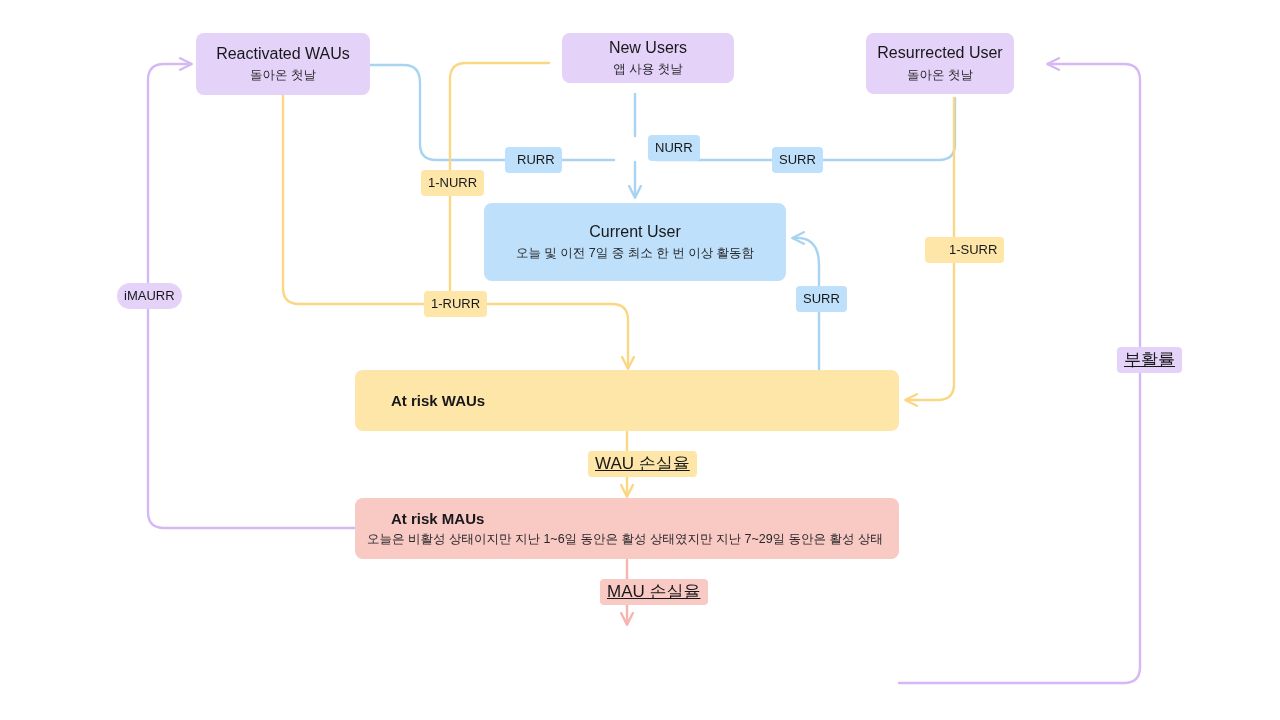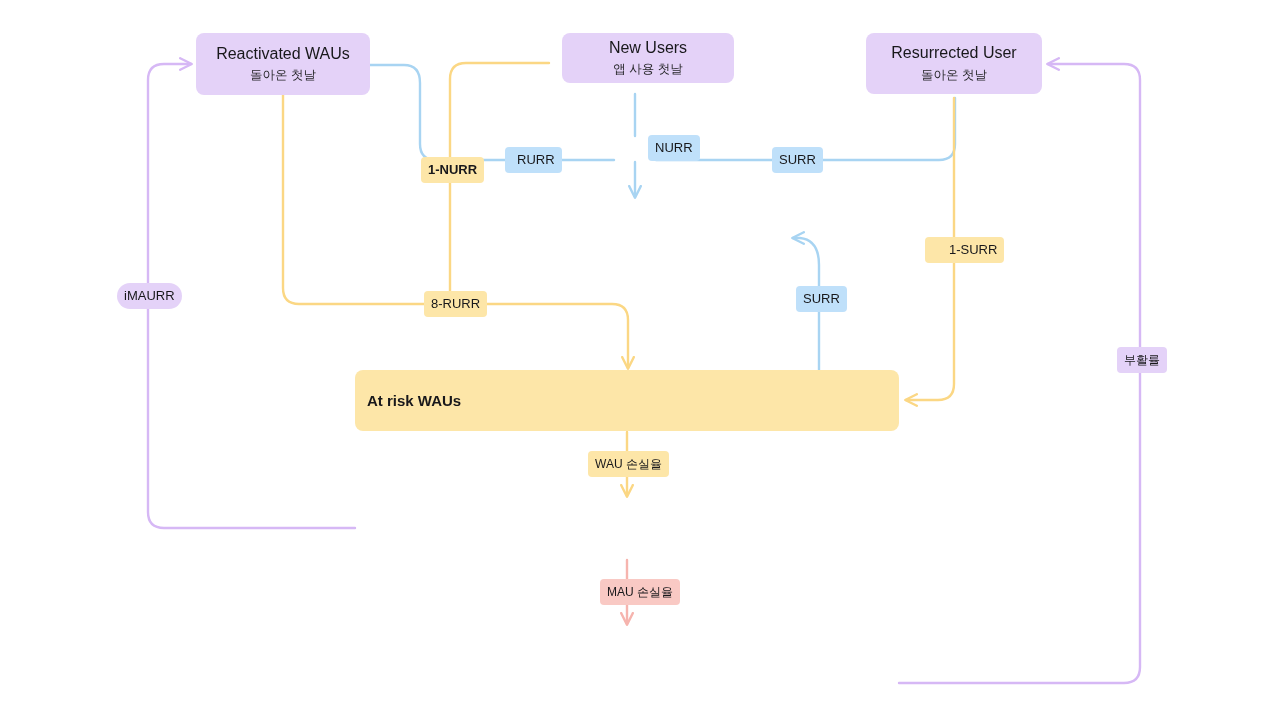--- a/index.html
+++ b/index.html
@@ -33,42 +33,42 @@
     justify-content: center;
   }
   .node.centered { align-items: center; text-align: center; }
   .node.lefted { align-items: flex-start; text-align: left; padding-left: 12px; }
   .node-title {
     font-size: 16px;
     color: #18181b;
     line-height: 1.3;
   }
   .node.centered .node-title { font-weight: 400; }
-  .node.lefted .node-title { font-weight: 700; font-size: 15px; }
+  .node.lefted .node-title { font-weight: 700; font-size: 15px; margin-left: 24px; }
   .node-sub {
     font-size: 12.5px;
     color: #27272a;
     line-height: 1.35;
     margin-top: 3px;
   }
   .chip {
     position: absolute;
     box-sizing: border-box;
     border-radius: 4px;
     display: flex;
     align-items: center;
     justify-content: center;
     font-size: 13px;
     color: #18181b;
     white-space: nowrap;
     padding: 0 7px;
     height: 26px;
     line-height: 26px;
   }
-  .chip.kor { font-size: 12px; }
+  .chip.kor { font-size: 17px; text-decoration: underline; }
 </style>
 </head>
 <body>
 
 <div id="canvas">
 
   <svg id="edges" viewBox="0 0 1280 720" xmlns="http://www.w3.org/2000/svg">
     <defs>
       <marker id="ah-blue" viewBox="0 0 10 10" refX="8.5" refY="5" markerWidth="6" markerHeight="6" orient="auto-start-reverse">
         <path d="M 1 1 L 9 5 L 1 9" fill="none" stroke="#a8d4f2" stroke-width="1.7" stroke-linecap="round" stroke-linejoin="round"></path>
@@ -121,54 +121,62 @@
   <div class="node centered" style="left:196px; top:33px; width:174px; height:62px; background:#e4d2f8;">
     <div class="node-title">Reactivated WAUs</div>
     <div class="node-sub">돌아온 첫날</div>
   </div>
 
   <div class="node centered" style="left:562px; top:33px; width:172px; height:50px; background:#e4d2f8;">
     <div class="node-title">New Users</div>
     <div class="node-sub">앱 사용 첫날</div>
   </div>
 
-  <div class="node centered" style="left:866px; top:33px; width:176px; height:61px; background:#e4d2f8;">
+  <div class="node centered" style="left:866px; top:33px; width:148px; height:61px; background:#e4d2f8;">
     <div class="node-title">Resurrected User</div>
     <div class="node-sub">돌아온 첫날</div>
   </div>
 
+  <div class="node centered" style="left:484px; top:203px; width:302px; height:78px; background:#bfe0fa;">
+    <div class="node-title">Current User</div>
+    <div class="node-sub">오늘 및 이전 7일 중 최소 한 번 이상 활동함</div>
+  </div>
 
   <div class="node lefted" style="left:355px; top:370px; width:544px; height:61px; background:#fde6a8;">
     <div class="node-title">At risk WAUs</div>
   </div>
 
+  <div class="node lefted" style="left:355px; top:498px; width:544px; height:61px; background:#f9c9c4;">
+    <div class="node-title">At risk MAUs</div>
+    <div class="node-sub">오늘은 비활성 상태이지만 지난 1~6일 동안은 활성 상태였지만 지난 7~29일 동안은 활성 상태</div>
+  </div>
 
 
   <div class="chip" style="left:505px; top:147px; background:#bfe0fa;padding-left:12px;">
     <span>RURR</span>
   </div>
 
   <div class="chip" style="left:612px; top:135px; background:#bfe0fa;margin-left:36px;">
     <span>NURR</span>
   </div>
 
   <div class="chip" style="left:772px; top:147px; background:#bfe0fa;">
     <span>SURR</span>
   </div>
 
   <div class="chip" style="left:796px; top:286px; background:#bfe0fa;">
     <span>SURR</span>
   </div>
 
-  <div class="chip" style="left:421px; top:157px; background:#fde6a8;font-weight:bold;">
+  <div class="chip" style="left:421px; top:170px; background:#fde6a8;">
     <span>1-NURR</span>
   </div>
 
   <div class="chip" style="left:424px; top:291px; background:#fde6a8;">
-    <span>8-RURR</span>
+    <span>1-RURR</span>
   </div>
 
   <div class="chip" style="left:925px; top:237px; background:#fde6a8;padding-left:24px;">
     <span>1-SURR</span>
   </div>
 
   <div class="chip" style="left:117px; top:283px; background:#e4d2f8;border-radius:13px;">
     <span>iMAURR</span>
   </div>
 

